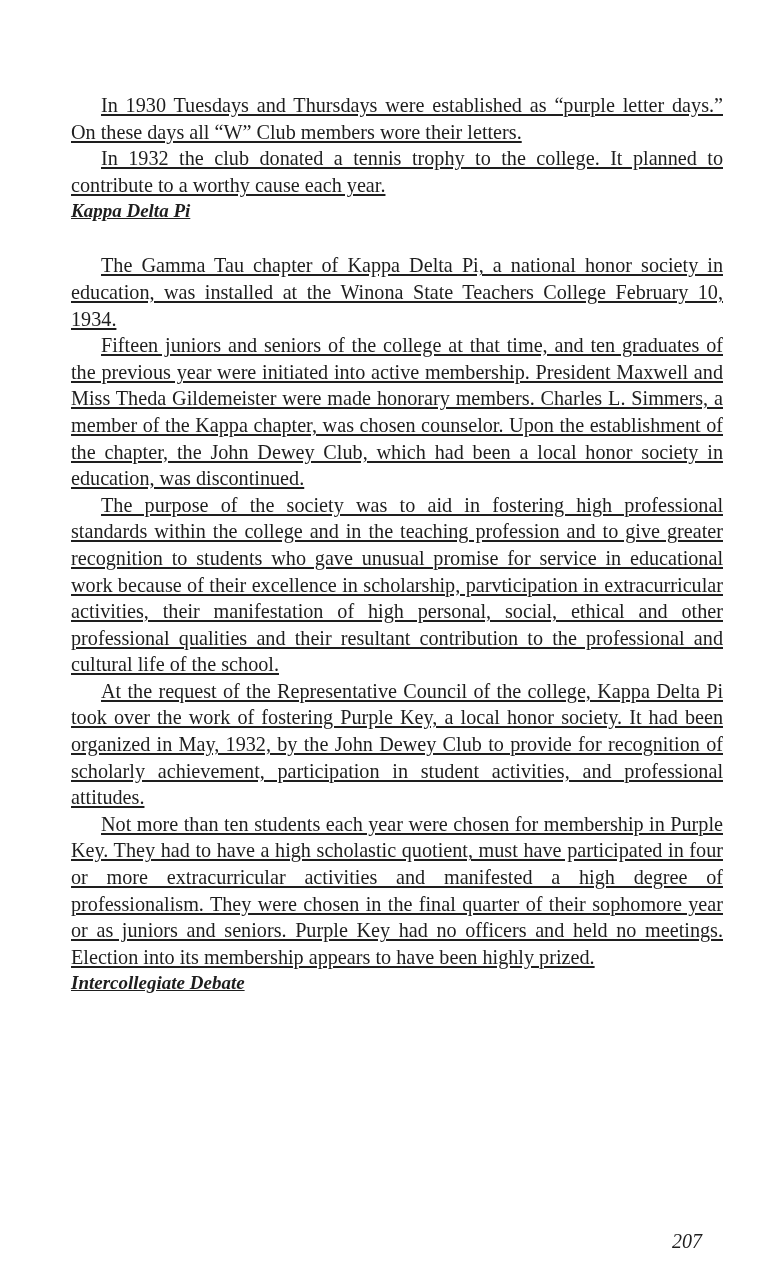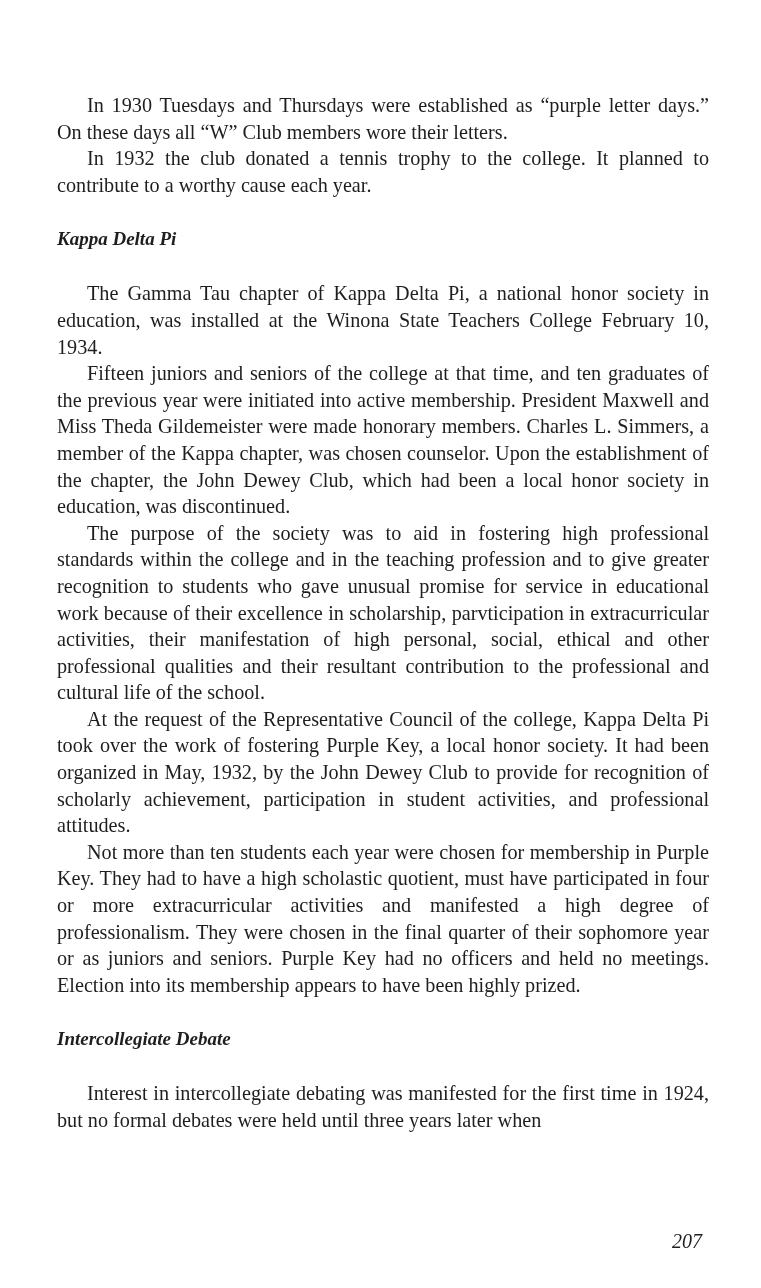--- a/index.html
+++ b/index.html
@@ -10,40 +10,41 @@
     body {
       width: 761px;
       height: 1288px;
       position: relative;
       overflow: hidden;
       color: #1e1e1e;
       font-family: "Liberation Serif", "DejaVu Serif", serif;
     }
     .page {
       position: absolute;
-      left: 57px;
+      left: 71px;
       top: 92px;
       width: 652px;
+      text-decoration: underline;
     }
     .para {
       margin: 0;
       font-size: 20.2px;
       line-height: 26.6px;
       text-align: justify;
       text-indent: 30px;
       hyphens: manual;
     }
     .section-heading {
       margin: 0;
       font-style: italic;
       font-size: 19px;
       line-height: 26px;
       text-indent: 0;
     }
-    .gap-before-heading { margin-top: 28px; }
+    .gap-before-heading { }
     .gap-after-heading { margin-top: 28px; }
     .page-number {
       position: absolute;
       left: 672px;
       top: 1228px;
       font-size: 20px;
       line-height: 26px;
       font-style: italic;
     }
   </style>
@@ -61,18 +62,17 @@
     <h2 class="section-heading gap-before-heading">Kappa Delta Pi</h2>
     <p class="para gap-after-heading">The Gamma Tau chapter of Kappa Delta Pi, a national honor socie­ty in education, was installed at the Winona State Teachers College February 10, 1934.</p>
     <p class="para">Fifteen juniors and seniors of the college at that time, and ten graduates of the previous year were initiated into active membership. President Maxwell and Miss Theda Gildemeister were made honorary members. Charles L. Simmers, a member of the Kappa chapter, was chosen counselor. Upon the establishment of the chapter, the John Dewey Club, which had been a local honor society in education, was discontinued.</p>
     <p class="para">The purpose of the society was to aid in fostering high professional standards within the college and in the teaching profession and to give greater recognition to students who gave unusual promise for service in educational work because of their excellence in scholarship, par­vticipation in extracurricular activities, their manifestation of high personal, social, ethical and other professional qualities and their resul­tant contribution to the professional and cultural life of the school.</p>
     <p class="para">At the request of the Representative Council of the college, Kap­pa Delta Pi took over the work of fostering Purple Key, a local honor society. It had been organized in May, 1932, by the John Dewey Club to provide for recognition of scholarly achievement, participation in student activities, and professional attitudes.</p>
     <p class="para">Not more than ten students each year were chosen for member­ship in Purple Key. They had to have a high scholastic quotient, must have participated in four or more extracurricular activities and manifested a high degree of professionalism. They were chosen in the final quarter of their sophomore year or as juniors and seniors. Purple Key had no officers and held no meetings. Election into its membership appears to have been highly prized.</p>
   </div>
 
   <div>
     <h2 class="section-heading gap-before-heading">Intercollegiate Debate</h2>
-    <p class="para gap-after-heading">Interest in intercollegiate debating was manifested for the first time in 1924, but no formal debates were held until three years later when</p>
   </div>
 
 </div>
 
 <div class="page-number">207</div>
 
 </body></html>

